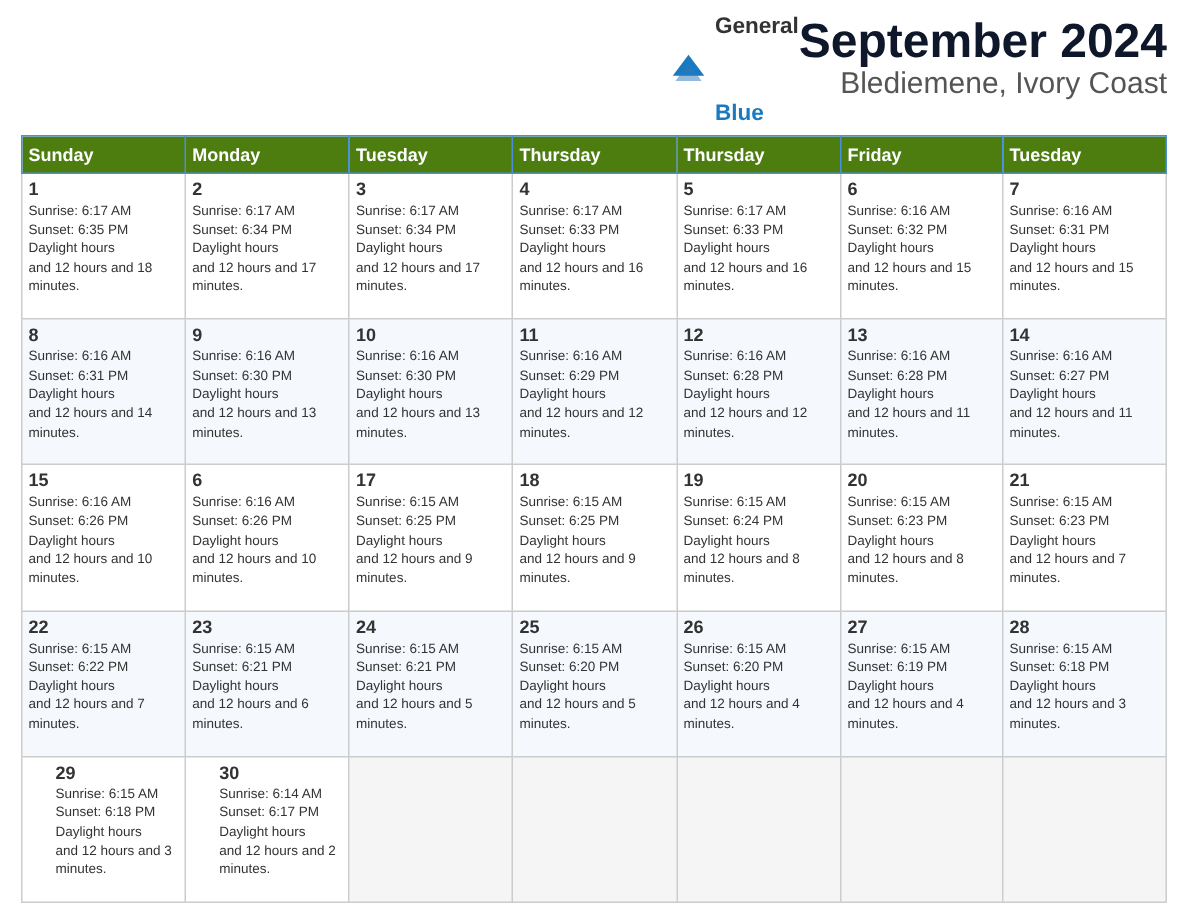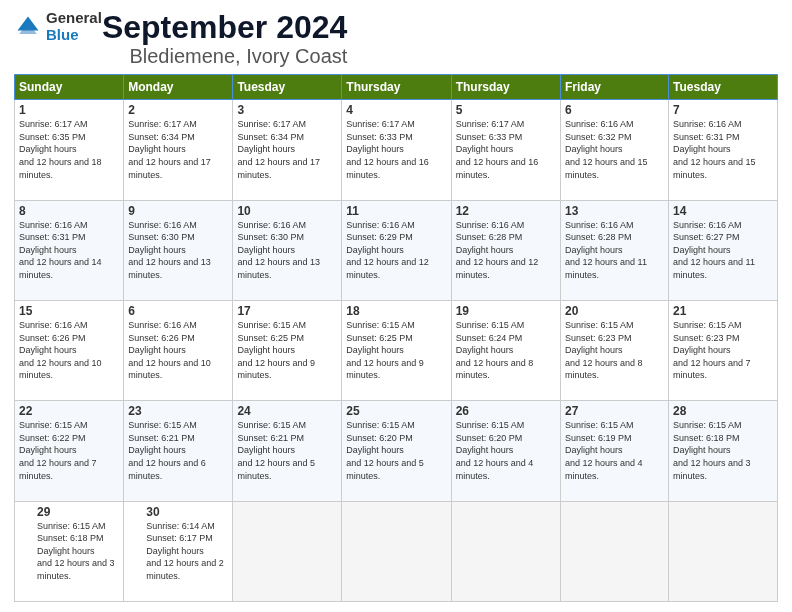--- a/index.html
+++ b/index.html
@@ -12,21 +12,21 @@
     }
     .page {
       width: 792px;
       height: 612px;
       padding: 10px 14px 10px 14px;
       display: flex;
       flex-direction: column;
     }
     .header {
       display: flex;
-      justify-content: flex-start;
+      justify-content: flex-end;
       align-items: flex-start;
       margin-bottom: 6px;
     }
     .logo {
       display: flex;
       align-items: center;
       gap: 4px;
     }
     .logo-text {
       display: flex;
@@ -35,20 +35,21 @@
     }
     .logo-general {
       font-size: 15px;
       font-weight: bold;
       color: #333;
     }
     .logo-blue {
       font-size: 15px;
       font-weight: bold;
       color: #1a7abf;
+      margin-top: 41px;
     }
     .logo-icon {
       width: 28px;
       height: 28px;
     }
     .title-block {
       text-align: right;
     }
     .month-title {
       font-size: 32px;

